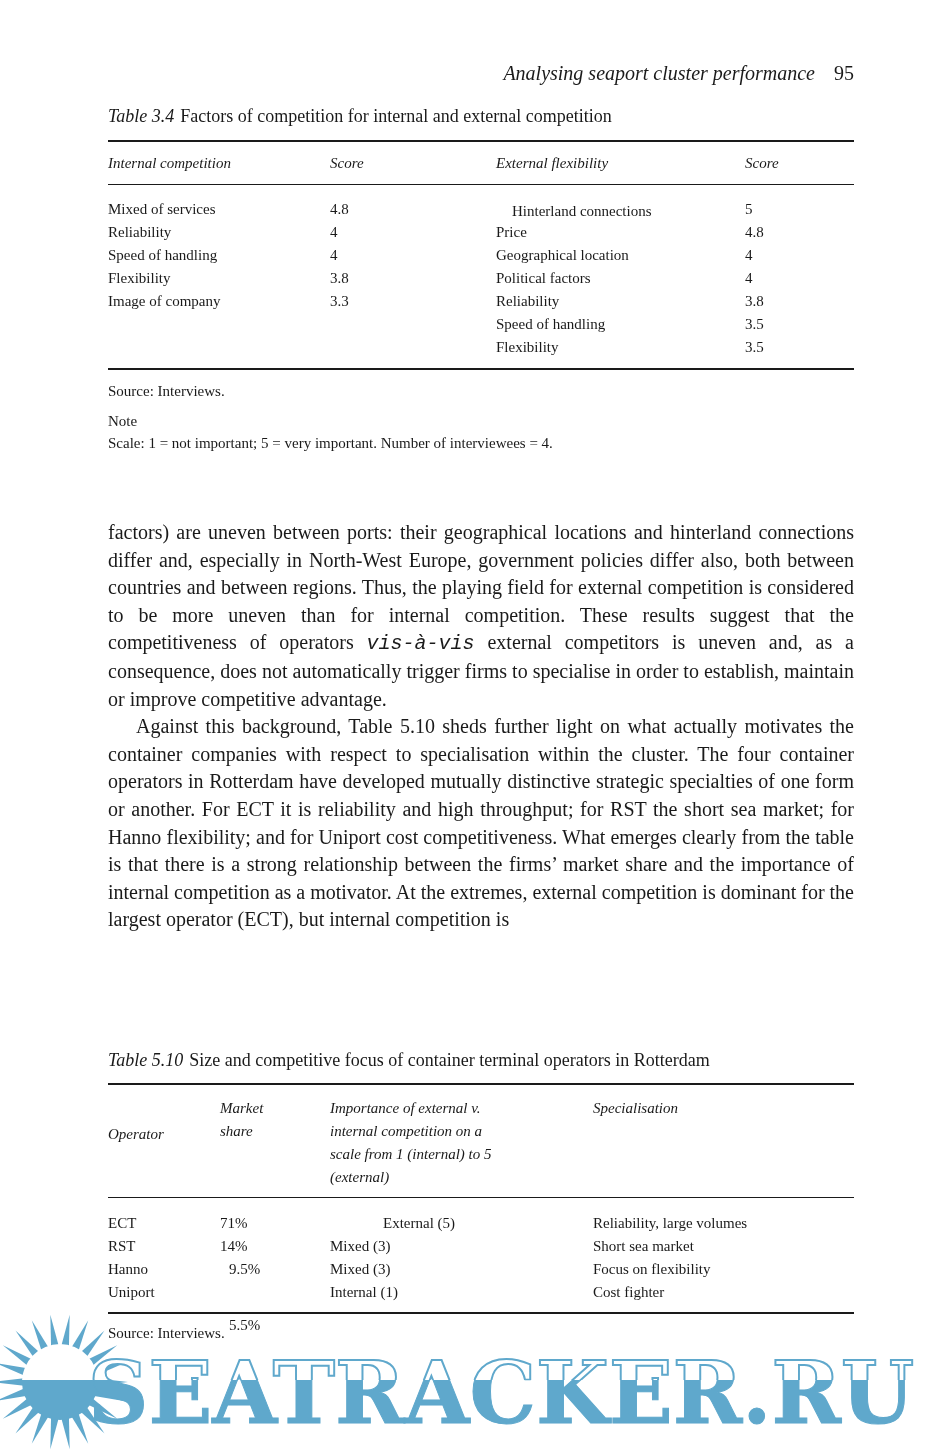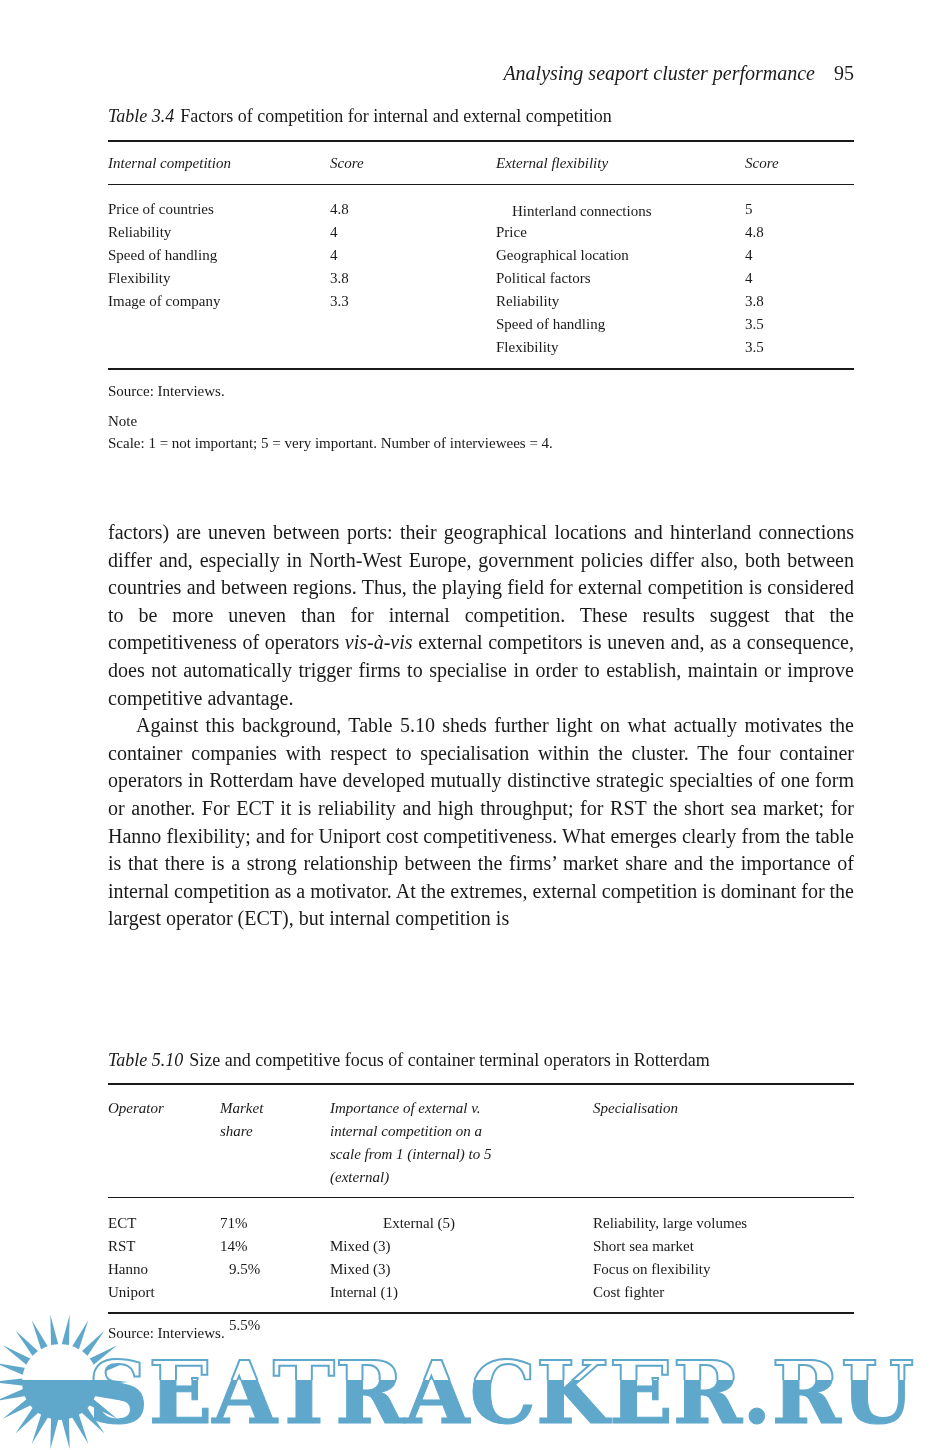--- a/index.html
+++ b/index.html
@@ -63,21 +63,21 @@
       width: 746px;
       font-size: 20px;
       line-height: 27.6px;
       text-align: justify;
       text-align-last: auto;
     }
     .body-text p {
       margin: 0;
     }
     .body-text p.indent { text-indent: 28px; }
-    .body-text em { font-style: italic; }
+    .body-text em { font-style: italic; font-family: Liberation Mono, monospace; }
 
     .watermark {
       position: absolute;
       left: 0;
       top: 1310px;
       width: 944px;
       height: 140px;
     }
   </style>
 </head>
@@ -93,21 +93,21 @@
 </div>
 <div class="rule thick" style="top:140px;"></div>
 
 <div class="cell hdr" style="left:108px; top:152px;">Internal competition</div>
 <div class="cell hdr" style="left:330px; top:152px;">Score</div>
 <div class="cell hdr" style="left:496px; top:152px;">External flexibility</div>
 <div class="cell hdr" style="left:745px; top:152px;">Score</div>
 
 <div class="rule thin" style="top:184px;"></div>
 
-<div class="cell" style="left:108px; top:198px;">Price of countries</div>
+<div class="cell" style="left:108px; top:198px;">Mixed of services</div>
 <div class="cell" style="left:330px; top:198px;">4.8</div>
 <div class="cell" style="left:108px; top:221px;">Reliability</div>
 <div class="cell" style="left:330px; top:221px;">4</div>
 <div class="cell" style="left:108px; top:244px;">Speed of handling</div>
 <div class="cell" style="left:330px; top:244px;">4</div>
 <div class="cell" style="left:108px; top:267px;">Flexibility</div>
 <div class="cell" style="left:330px; top:267px;">3.8</div>
 <div class="cell" style="left:108px; top:290px;">Image of company</div>
 <div class="cell" style="left:330px; top:290px;">3.3</div>
 
@@ -135,21 +135,21 @@
 <div class="body-text" style="top:519px;">
   <p><span>factors) are uneven between ports: their geographical locations and hinterland connections differ and, especially in North-West Europe, government policies differ also, both between countries and between regions. Thus, the playing field for external competition is considered to be more uneven than for internal competition. These results suggest that the competitiveness of operators </span><em>vis-à-vis</em><span> external competitors is uneven and, as a consequence, does not automatically trigger firms to specialise in order to establish, maintain or improve competitive advantage.</span></p>
   <p class="indent">Against this background, Table 5.10 sheds further light on what actually motivates the container companies with respect to specialisation within the cluster. The four container operators in Rotterdam have developed mutually distinctive strategic specialties of one form or another. For ECT it is reliability and high throughput; for RST the short sea market; for Hanno flexibility; and for Uniport cost competitiveness. What emerges clearly from the table is that there is a strong relationship between the firms’ market share and the importance of internal competition as a motivator. At the extremes, external competition is dominant for the largest operator (ECT), but internal competition is</p>
 </div>
 
 <div class="caption" style="top:1050px;">
   <span class="cap-label">Table 5.10</span><span>Size and competitive focus of container terminal operators in Rotterdam</span>
 </div>
 <div class="rule thick" style="top:1083px;"></div>
 
-<div class="cell hdr" style="left:108px; top:1097px;font-style:italic;">Operator</div>
+<div class="cell hdr" style="left:108px; top:1123px;font-style:italic;">Operator</div>
 <div class="cell hdr" style="left:220px; top:1097px;">Market</div>
 <div class="cell hdr" style="left:220px; top:1120px;">share</div>
 <div class="cell hdr" style="left:330px; top:1097px;">Importance of external v.</div>
 <div class="cell hdr" style="left:330px; top:1120px;">internal competition on a</div>
 <div class="cell hdr" style="left:330px; top:1143px;">scale from 1 (internal) to 5</div>
 <div class="cell hdr" style="left:330px; top:1166px;">(external)</div>
 <div class="cell hdr" style="left:593px; top:1097px;">Specialisation</div>
 
 <div class="rule thin" style="top:1197px;"></div>
 

